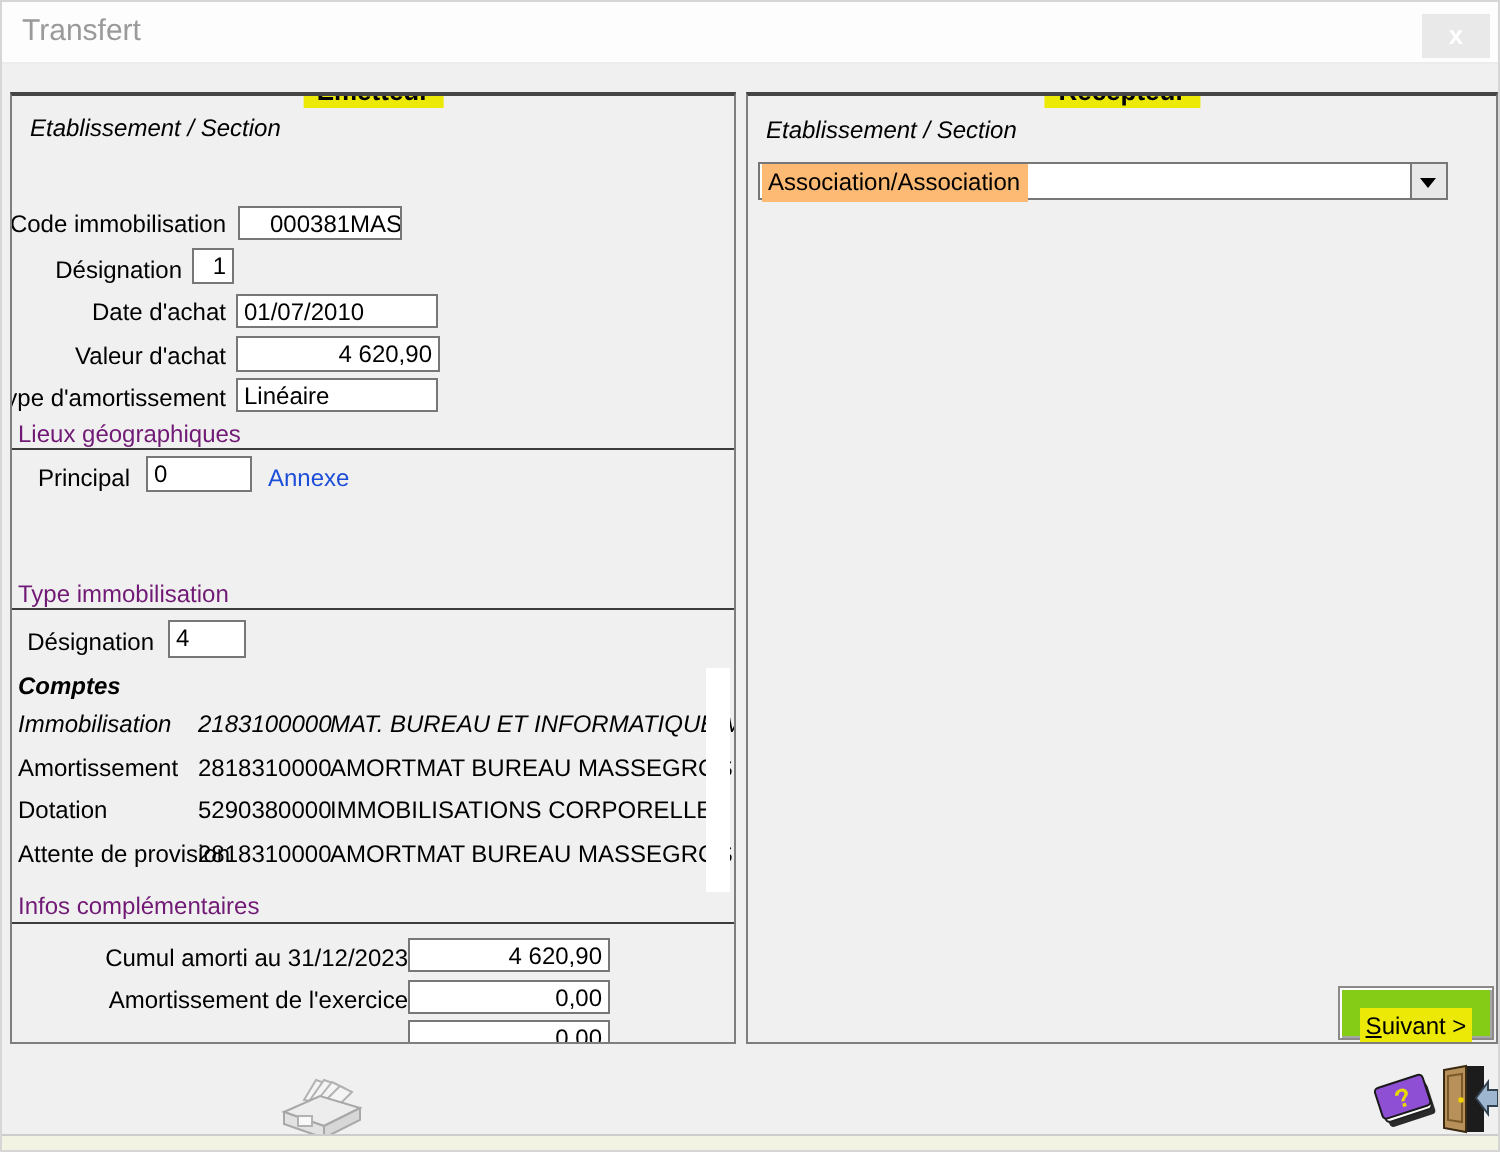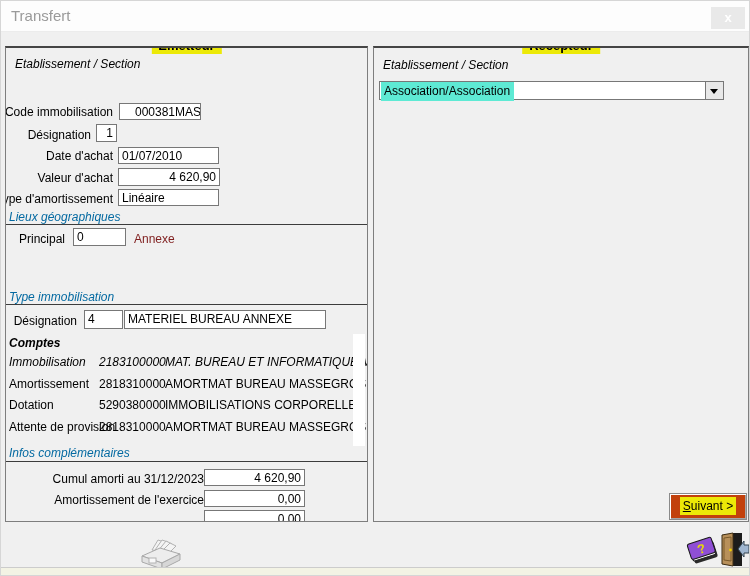--- a/index.html
+++ b/index.html
@@ -16,37 +16,37 @@
     border:1px solid #7e7e7e;border-top:2px solid #454545;overflow:hidden;}
   .panel-emetteur{left:4px;top:45px;width:363px;height:476px;}
   .panel-recepteur{left:372px;top:45px;width:376px;height:476px;}
   .legend{position:absolute;top:-11px;left:50%;transform:translateX(-50%);
     background:#ece907;font-weight:bold;font-size:13px;padding:1px 7px;white-space:nowrap;z-index:5;}
   .lbl{position:absolute;white-space:nowrap;font-style:italic;}
   .lbl-r{position:absolute;white-space:nowrap;text-align:right;}
   .field{position:absolute;box-sizing:border-box;background:#ffffff;border:1px solid #777777;
     padding:1px 3px;white-space:nowrap;overflow:hidden;line-height:14px;}
   .field.num{text-align:right;}
-  .sect{position:absolute;color:#0369a1;white-space:nowrap;font-style:italic;}
+  .sect{position:absolute;color:#701a75;white-space:nowrap;}
   .hline{position:absolute;left:0;width:100%;height:0;border-top:1px solid #3c3c3c;}
-  .link{position:absolute;color:#7f1d1d;white-space:nowrap;}
+  .link{position:absolute;color:#1d4ed8;white-space:nowrap;}
   .bold{font-weight:bold;}
   .crow{position:absolute;left:0;width:100%;height:15px;}
   .crow .c1{position:absolute;left:3px;white-space:nowrap;}
   .crow .c2{position:absolute;left:93px;white-space:nowrap;}
   .crow .c3{position:absolute;left:159px;white-space:nowrap;}
   .vstrip{position:absolute;left:347px;top:286px;width:12px;height:112px;background:#ffffff;z-index:2;}
   .combo{position:absolute;left:5px;top:33px;width:345px;height:19px;box-sizing:border-box;
     background:#fff;border:1px solid #777;}
-  .combo .val{position:absolute;left:1px;top:0px;background:#5eead4;padding:2px 4px 3px 3px;white-space:nowrap;line-height:14px;}
+  .combo .val{position:absolute;left:1px;top:0px;background:#fdba74;padding:2px 4px 3px 3px;white-space:nowrap;line-height:14px;}
   .combo .dd{position:absolute;right:0;top:0;width:17px;height:100%;background:#e8e8e8;border-left:1px solid #777;}
   .combo .dd::after{content:"";position:absolute;left:4px;top:7px;border:4px solid transparent;border-top:5px solid #000;}
   .btn-suivant{position:absolute;left:295px;top:445px;width:78px;height:27px;box-sizing:border-box;
-    background:#c2410c;border:1px solid #8a8a8a;box-shadow:inset 1px 1px 0 #ffffff, inset -1px -1px 0 #a6a6a6;
-    text-align:center;padding-top:5px;cursor:default;}
+    background:#84cc16;border:1px solid #8a8a8a;box-shadow:inset 1px 1px 0 #ffffff, inset -1px -1px 0 #a6a6a6;
+    text-align:center;padding-top:12px;cursor:default;}
   .btn-suivant .hl{background:#ece907;padding:2px 3px;}
   .btn-suivant .u{text-decoration:underline;}
   .icon{position:absolute;}
   .statusbar{position:absolute;left:0;bottom:0;width:100%;height:7px;background:#f3f3e4;border-top:1px solid #cccccc;}
 </style>
 </head>
 <body>
 
 <div class="window">
 
@@ -80,21 +80,20 @@
 
     <span class="lbl-r" style="right:302px;top:184px;">Principal</span>
     <div class="field" style="left:67px;top:180px;width:53px;height:18px;">0</div>
     <span class="link" style="left:128px;top:184px;">Annexe</span>
 
     <span class="sect" style="left:3px;top:242px;">Type immobilisation</span>
     <div class="hline" style="top:256px;"></div>
 
     <span class="lbl-r" style="right:290px;top:266px;">Désignation</span>
     <div class="field" style="left:78px;top:262px;width:39px;height:19px;">4</div>
-    <div class="field" style="left:118px;top:262px;width:202px;height:19px;">MATERIEL BUREAU ANNEXE</div>
 
     <span class="lbl bold" style="left:3px;top:288px;">Comptes</span>
 
     <div class="crow" style="top:307px;font-style:italic;">
       <span class="c1">Immobilisation</span>
       <span class="c2">2183100000</span>
       <span class="c3">MAT. BUREAU ET INFORMATIQUE MA</span>
     </div>
     <div class="crow" style="top:329px;">
       <span class="c1">Amortissement</span>

